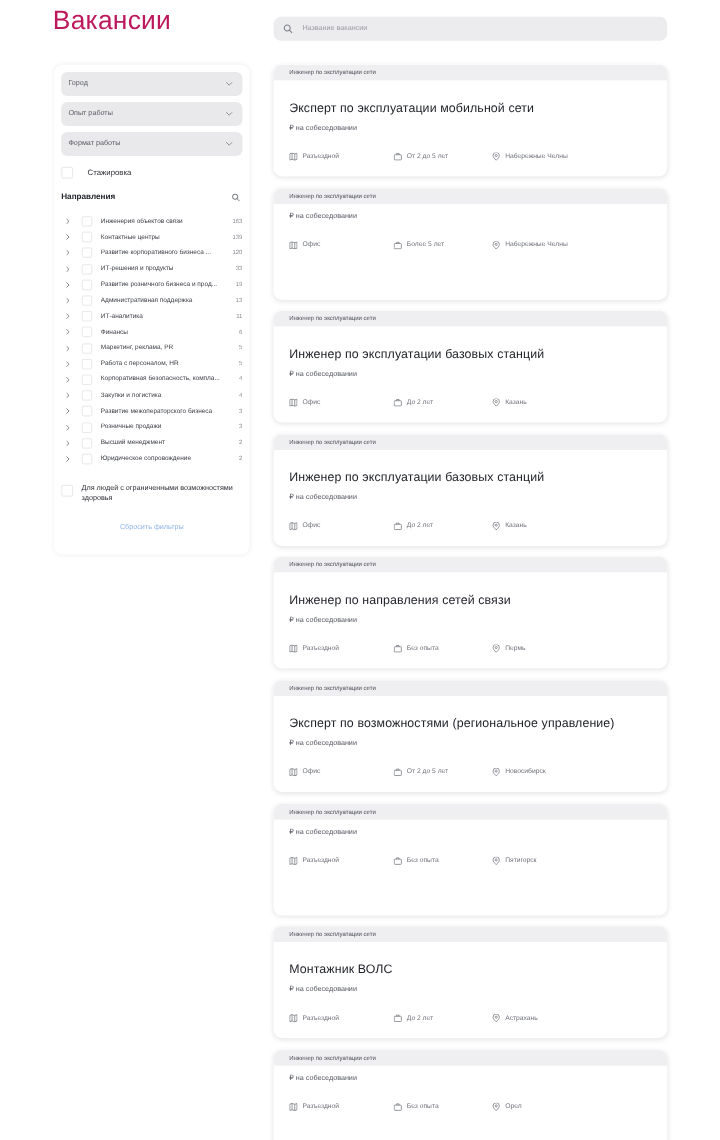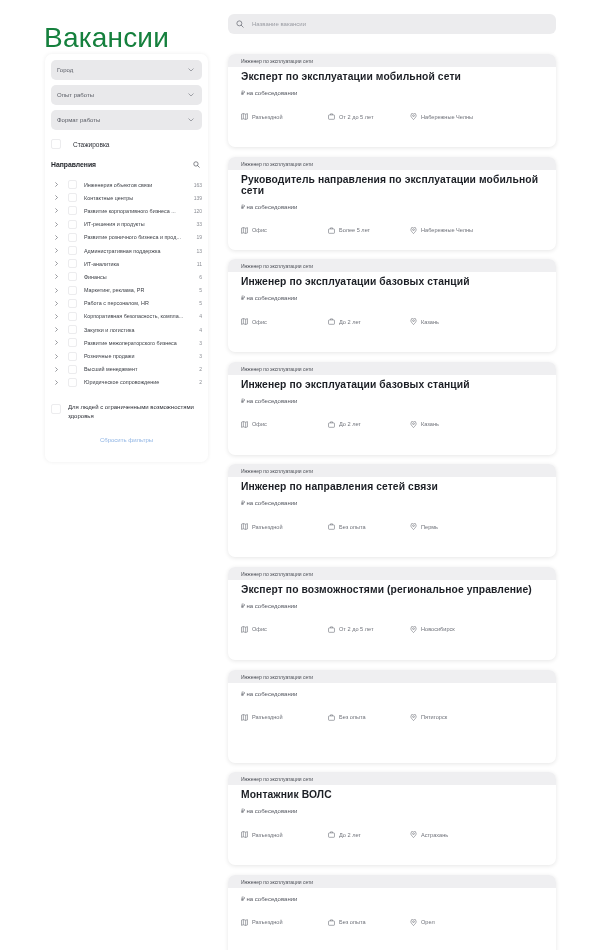--- a/index.html
+++ b/index.html
@@ -1,19 +1,19 @@
 <!DOCTYPE html>
 <html><head>
 <meta charset="utf-8">
 <style>
   * { box-sizing: border-box; margin: 0; padding: 0; }
   html, body { width: 600px; height: 950px; overflow: hidden; background: #ffffff; }
   body { font-family: "Liberation Sans", "DejaVu Sans", sans-serif; color: #1f2229; position: relative; }
 
-  .page-title { position: absolute; left: 44px; top: 22px; font-size: 28px; font-weight: 400; letter-spacing: 0.2px; color: #15803d; }
+  .page-title { position: absolute; left: 44px; top: 4px; font-size: 22px; font-weight: 400; letter-spacing: 0.2px; color: #be185d; }
 
   .search { position: absolute; left: 228px; top: 14px; width: 328px; height: 20px; background: #ececee; border-radius: 6px; display: flex; align-items: center; padding-left: 8px; }
   .search svg { width: 8px; height: 8px; }
   .search .ph { font-size: 6px; color: #9a9ca3; margin-left: 8px; }
 
   
   .sidebar { position: absolute; left: 45px; top: 54px; width: 163px; height: 408px; background: #fff; border-radius: 7px; box-shadow: 0 0 4px rgba(0,0,0,0.07); padding: 6px 6px; }
   .dropdown { height: 20px; background: #e9e9eb; border-radius: 5px; display: flex; align-items: center; justify-content: space-between; padding: 0 8px 0 6px; margin-bottom: 5px; }
   .dropdown .lbl { font-size: 6px; color: #5a5d65; }
   .dropdown svg { width: 6px; height: 4px; }
@@ -38,21 +38,21 @@
   .ovz .cb { margin-top: 1px; }
   .ovz .lbl { font-size: 6px; color: #2b2e35; margin-left: 7px; line-height: 9px; }
 
   .reset { margin-top: 16px; text-align: center; font-size: 6px; color: #8fb4e4; }
 
   
   .cards { position: absolute; left: 228px; top: 54px; width: 328px; }
   .card { height: 93px; margin-bottom: 9.6px; border-radius: 7px; background: #fff; box-shadow: 0 1px 4px rgba(0,0,0,0.10); overflow: hidden; }
   .card-head { height: 13px; background: #efeff1; font-size: 5px; color: #4a4d55; padding: 4px 0 0 13px; }
   .card-body { padding: 0 13px; }
-  .card-title { font-size: 10.3px; font-weight: 700; color: #1c1f25; margin-top: 4px; letter-spacing: 0.1px; }
+  .card-title { font-size: 10.3px; font-weight: 400; color: #1c1f25; margin-top: 18px; letter-spacing: 0.1px; }
   .salary { font-size: 6px; color: #555861; margin-top: 7px; }
   .meta { display: flex; margin-top: 17px; font-size: 5.6px; color: #6f727a; }
   .meta .m { display: flex; align-items: center; }
   .meta .m svg { width: 7px; height: 7px; margin-right: 4px; }
   .meta .m1 { width: 87px; }
   .meta .m2 { width: 82px; }
 </style>
 </head>
 <body>
 
@@ -299,21 +299,20 @@
             </svg>
           <span class="v-city">Набережные Челны</span>
         </div>
       </div>
     </div>
   </article>
 
   <article class="card">
     <div class="card-head">Инженер по эксплуатации сети</div>
     <div class="card-body">
-      <div class="card-title">Руководитель направления по эксплуатации мобильной сети</div>
       <div class="salary">₽ на собеседовании</div>
       <div class="meta">
         <div class="m m1">
           <svg viewBox="0 0 8 8">
               <path d="M0.6 1.3 L2.7 0.6 L5.3 1.4 L7.4 0.7 V6.7 L5.3 7.4 L2.7 6.6 L0.6 7.3 Z" fill="none" stroke="#6f727a" stroke-width="0.7"></path>
               <line x1="2.7" y1="0.6" x2="2.7" y2="6.6" stroke="#6f727a" stroke-width="0.7"></line>
               <line x1="5.3" y1="1.4" x2="5.3" y2="7.4" stroke="#6f727a" stroke-width="0.7"></line>
             </svg>
           <span class="v-format">Офис</span>
         </div>

